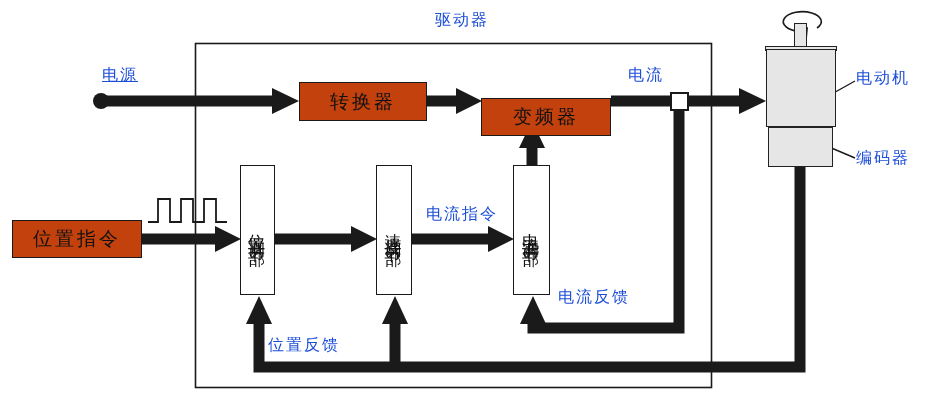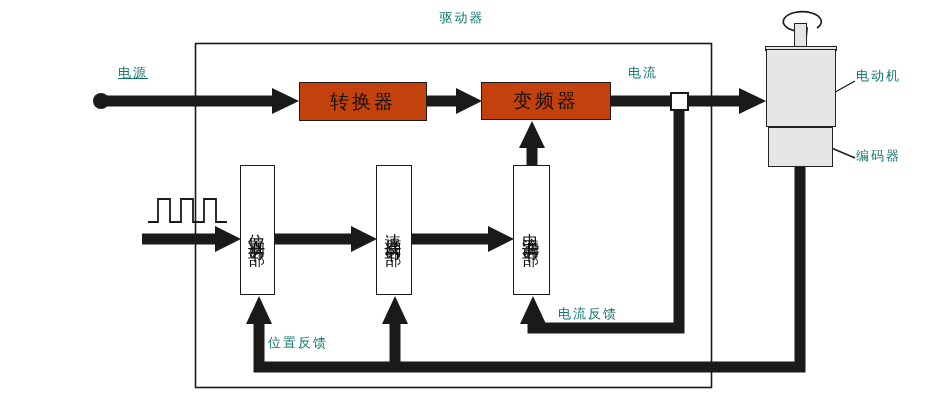--- a/index.html
+++ b/index.html
@@ -2,22 +2,22 @@
 <html><head>
 <meta charset="utf-8">
 <style>
   html,body{margin:0;padding:0;background:#ffffff;}
   .canvas{
     position:relative;width:928px;height:401px;background:#ffffff;
     font-family:"DejaVu Sans",sans-serif;color:#111111;overflow:hidden;
   }
   .wires{position:absolute;left:0;top:0;}
   .lbl{
-    position:absolute;font-size:13px;letter-spacing:2px;white-space:nowrap;
-    color:#0f766e;line-height:1.1;
+    position:absolute;font-size:16px;letter-spacing:2px;white-space:nowrap;
+    color:#1d4ed8;line-height:1.1;
   }
   .lbl.center{text-align:center;}
   .blockbox{
     position:absolute;background:#c2410c;border:1.6px solid #1a1a1a;
     display:flex;align-items:center;justify-content:center;
     font-size:19px;letter-spacing:3px;box-sizing:border-box;
   }
   .vbox{
     position:absolute;background:#ffffff;border:1.6px solid #1a1a1a;
     display:flex;align-items:center;justify-content:center;
@@ -79,38 +79,40 @@
 
     <path d="M817,28 A19,10 0 1 0 799,31.5" stroke="#1a1a1a" stroke-width="1.6" fill="none"></path>
     <polygon points="808,27 795,33 807,38" fill="#1a1a1a"></polygon>
 
     <path d="M855,81 L821,100" stroke="#1a1a1a" stroke-width="1.4" fill="none"></path>
     <path d="M855,158 L822,144" stroke="#1a1a1a" stroke-width="1.4" fill="none"></path>
   </svg>
 
   <div class="lbl center" style="left:410px;top:11px;width:104px;">驱动器</div>
 
-  <div class="lbl" style="left:118px;top:66px;text-decoration:underline;">电源</div>
+  <div class="lbl" style="left:102px;top:66px;text-decoration:underline;">电源</div>
 
   <div class="blockbox" style="left:299px;top:82px;width:128px;height:39px;">转换器</div>
-  <div class="blockbox" style="left:481px;top:82px;width:130px;height:38px;">变频器</div>
+  <div class="blockbox" style="left:481px;top:98px;width:130px;height:38px;">变频器</div>
 
   <div class="lbl" style="left:628px;top:66px;">电流</div>
   <div class="node" style="left:670px;top:92px;width:19px;height:19px;"></div>
 
   <div class="gray" style="left:794px;top:23px;width:13px;height:27px;border-width:1.2px;"></div>
   <div class="gray" style="left:765px;top:46px;width:72px;height:5px;border-width:1.2px;"></div>
   <div class="gray" style="left:766px;top:49px;width:70px;height:78px;"></div>
   <div class="gray" style="left:768px;top:127px;width:65px;height:40px;"></div>
   <div class="lbl" style="left:856px;top:69px;">电动机</div>
   <div class="lbl" style="left:856px;top:149px;text-align:center;">编码器</div>
 
 
+  <div class="blockbox" style="left:12px;top:220px;width:130px;height:38px;">位置指令</div>
 
   <div class="vbox" style="left:240px;top:165px;width:35px;height:130px;">位置调节部</div>
   <div class="vbox" style="left:376px;top:165px;width:36px;height:130px;">速度调节部</div>
   <div class="vbox" style="left:513px;top:165px;width:37px;height:130px;">电流调节部</div>
 
+  <div class="lbl" style="left:426px;top:205px;">电流指令</div>
 
-  <div class="lbl" style="left:558px;top:307px;">电流反馈</div>
+  <div class="lbl" style="left:558px;top:288px;">电流反馈</div>
   <div class="lbl" style="left:268px;top:336px;">位置反馈</div>
 
 </div>
 
 </body></html>

